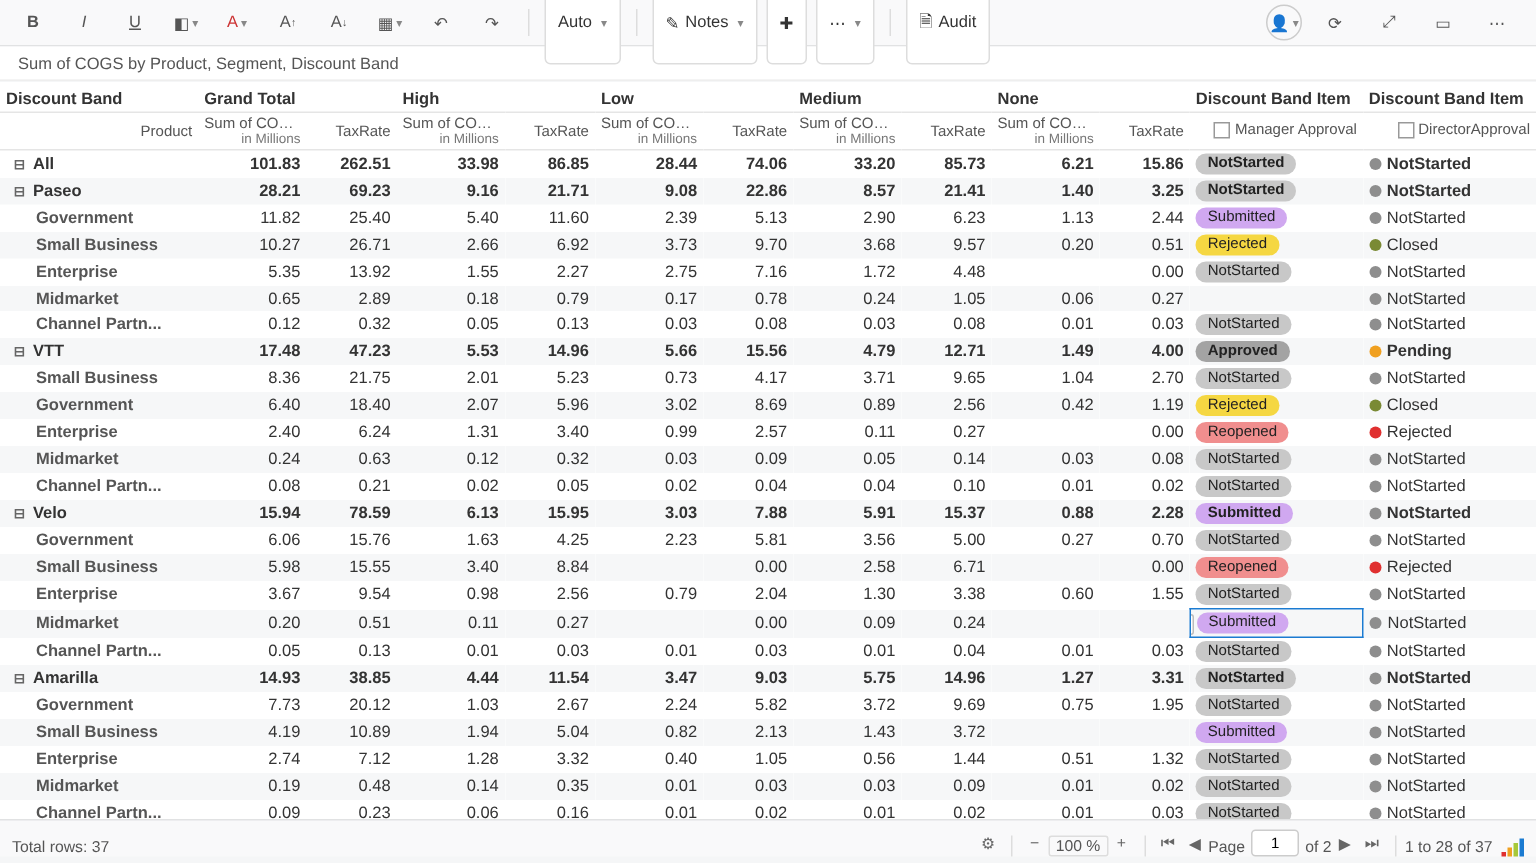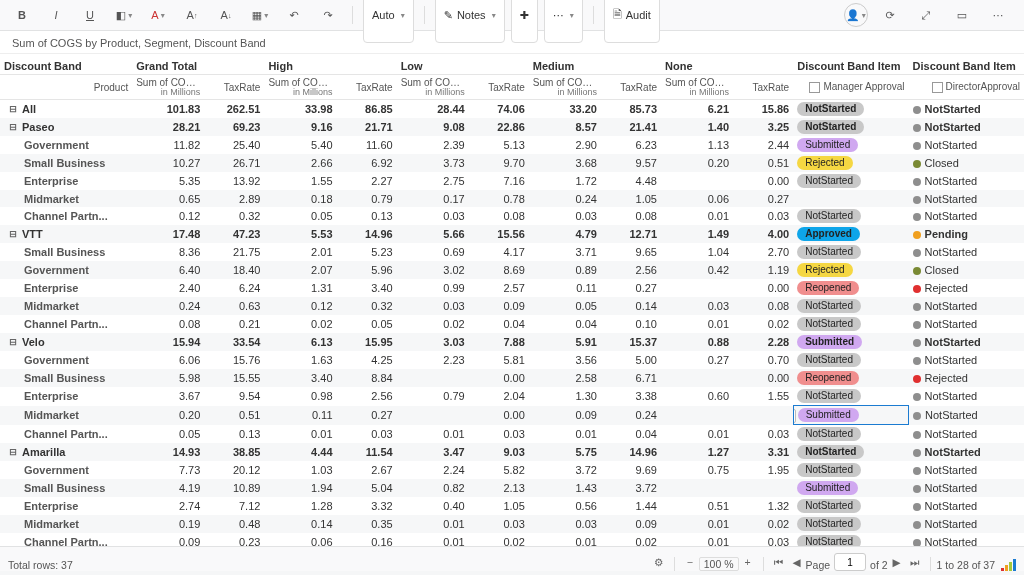--- a/index.html
+++ b/index.html
@@ -71,21 +71,21 @@
   .exp { width: 10px; height: 10px; display: inline-flex; align-items: center; justify-content: center; font-size: 9px; color: #666; }
   .bold-row td { font-weight: bold; }
   .sub-cell { padding-left: 24px !important; color: #555; font-weight: bold; }
   .status-pill {
     display: inline-block; padding: 0 8px; border-radius: 9px;
     font-size: 10px; line-height: 14px; color: #222;
   }
   .s-NotStarted { background: #c8c8c8; }
   .s-Submitted { background: #d0a8f0; }
   .s-Rejected  { background: #f5d742; }
-  .s-Approved  { background: #0ea5e9; }
+  .s-Approved  { background: #a3a3a3; }
   .s-Reopened  { background: #f08e8e; }
   .dot {
     width: 8px; height: 8px; border-radius: 50%; display: inline-block;
     margin-right: 4px; vertical-align: middle;
   }
   .d-NotStarted { background: #8e8e8e; }
   .d-Closed     { background: #7a8a34; }
   .d-Pending    { background: #f0a020; }
   .d-Rejected   { background: #e03030; }
   .chk { display: inline-block; width: 9px; height: 9px; border: 1px solid #999; margin-right: 3px; vertical-align: middle; }
@@ -338,21 +338,21 @@
           <td class="right">4.00</td>
           <td class="left"><span class="status-pill s-Approved">Approved</span></td>
           <td class="left"><span class="dot d-Pending"></span><b>Pending</b></td>
         </tr>
         <tr class="even">
           <td class="left sub-cell">Small Business</td>
           <td class="right">8.36</td>
           <td class="right">21.75</td>
           <td class="right">2.01</td>
           <td class="right">5.23</td>
-          <td class="right">0.69</td>
+          <td class="right">0.73</td>
           <td class="right">4.17</td>
           <td class="right">3.71</td>
           <td class="right">9.65</td>
           <td class="right">1.04</td>
           <td class="right">2.70</td>
           <td class="left"><span class="status-pill s-NotStarted">NotStarted</span></td>
           <td class="left"><span class="dot d-NotStarted"></span>NotStarted</td>
         </tr>
         <tr class="odd">
           <td class="left sub-cell">Government</td>
@@ -415,21 +415,21 @@
           <td class="left"><span class="dot d-NotStarted"></span>NotStarted</td>
         </tr>
         <tr class="odd bold-row">
           <td class="left">
             <div class="prod-cell">
               <span class="exp">⊟</span>
               <span>Velo</span>
             </div>
           </td>
           <td class="right">15.94</td>
-          <td class="right">33.54</td>
+          <td class="right">78.59</td>
           <td class="right">6.13</td>
           <td class="right">15.95</td>
           <td class="right">3.03</td>
           <td class="right">7.88</td>
           <td class="right">5.91</td>
           <td class="right">15.37</td>
           <td class="right">0.88</td>
           <td class="right">2.28</td>
           <td class="left"><span class="status-pill s-Submitted">Submitted</span></td>
           <td class="left"><span class="dot d-NotStarted"></span><b>NotStarted</b></td>

